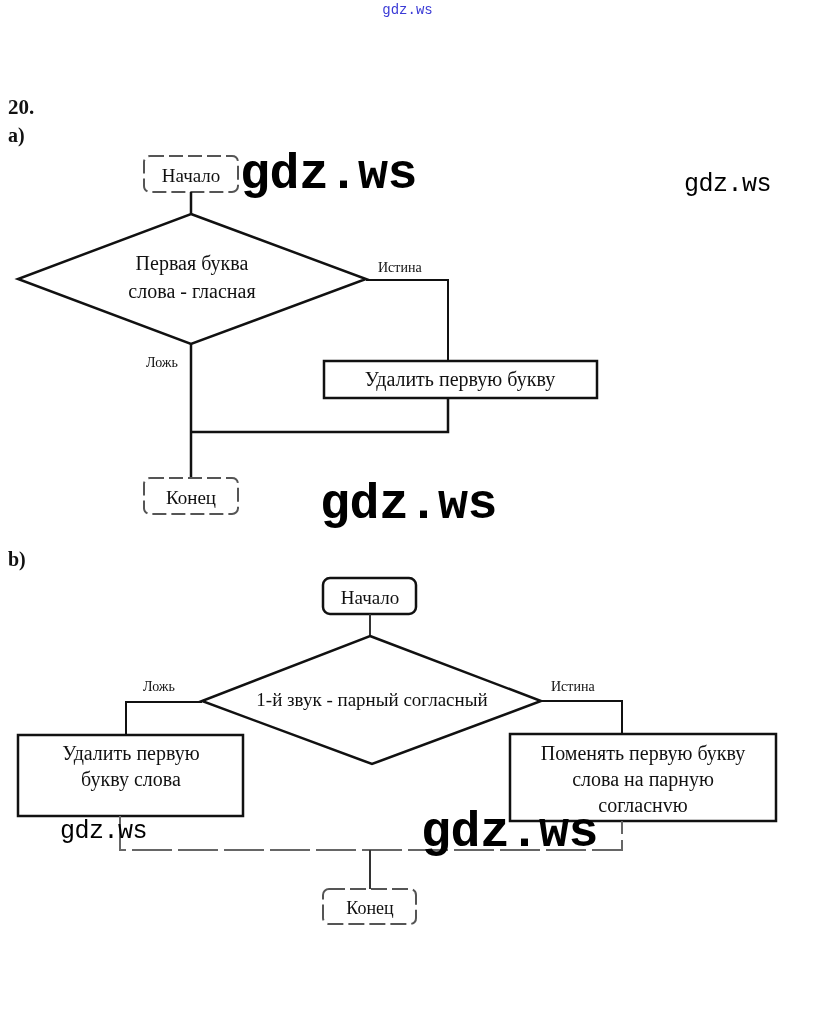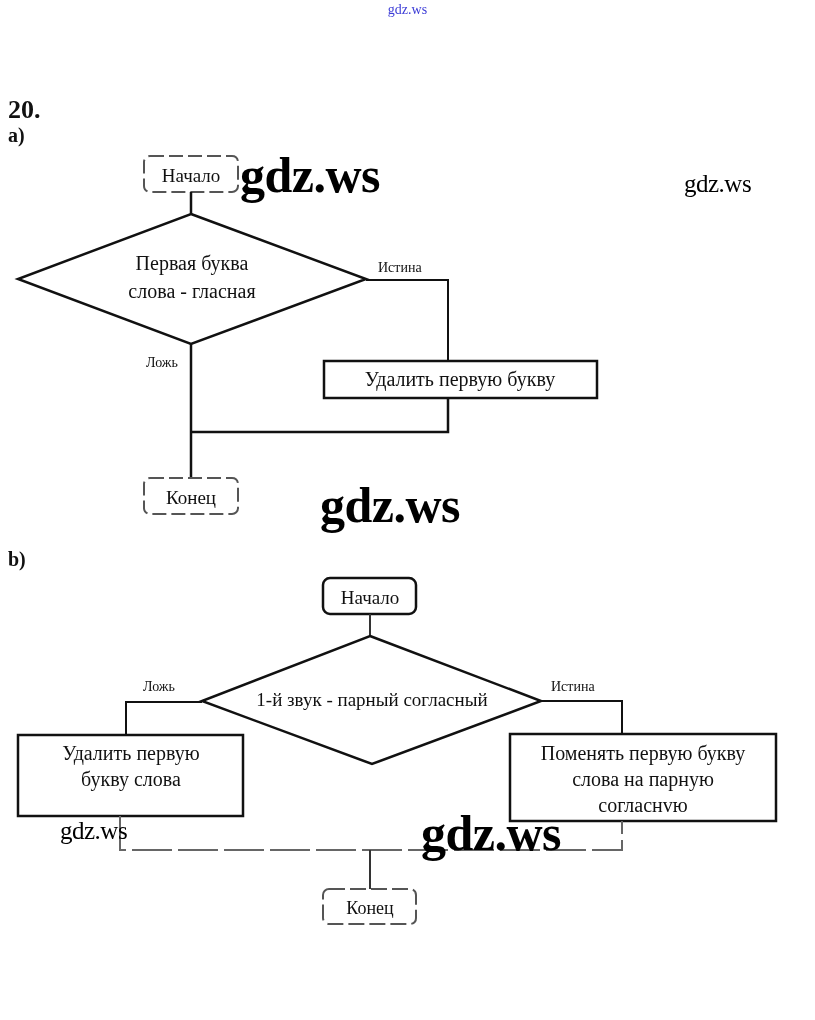--- a/index.html
+++ b/index.html
@@ -1,21 +1,21 @@
 <!DOCTYPE html>
 <html><head>
   <meta charset="utf-8">
   <style>
     html, body { margin: 0; padding: 0; background: #ffffff; }
     body { width: 815px; height: 1020px; position: relative; overflow: hidden; }
     .serif { font-family: "Liberation Serif", "DejaVu Serif", serif; }
-    .sans { font-family: Liberation Serif, serif; }
+    .sans { font-family: Liberation Mono, monospace; }
     .abs { position: absolute; }
     .site-top { left: 0; width: 815px; top: 2px; text-align: center; font-size: 14px; color: #3b3bd6; }
-    .task-num { left: 8px; top: 95px; font-size: 26px; font-weight: bold; color: #111; }
+    .task-num { left: 8px; top: 95px; font-size: 21px; font-weight: bold; color: #111; }
     .part-label { font-size: 20px; font-weight: bold; color: #111; }
     .wm { color: #000; font-weight: 600; letter-spacing: -0.5px; }
     svg text { font-family: "Liberation Serif", "DejaVu Serif", serif; fill: #111; }
   </style>
 </head>
 <body>
 
 <div class="abs site-top sans">gdz.ws</div>
 <div class="abs task-num serif">20.</div>
 <div class="abs part-label serif" style="left:8px; top:124px;">a)</div>

